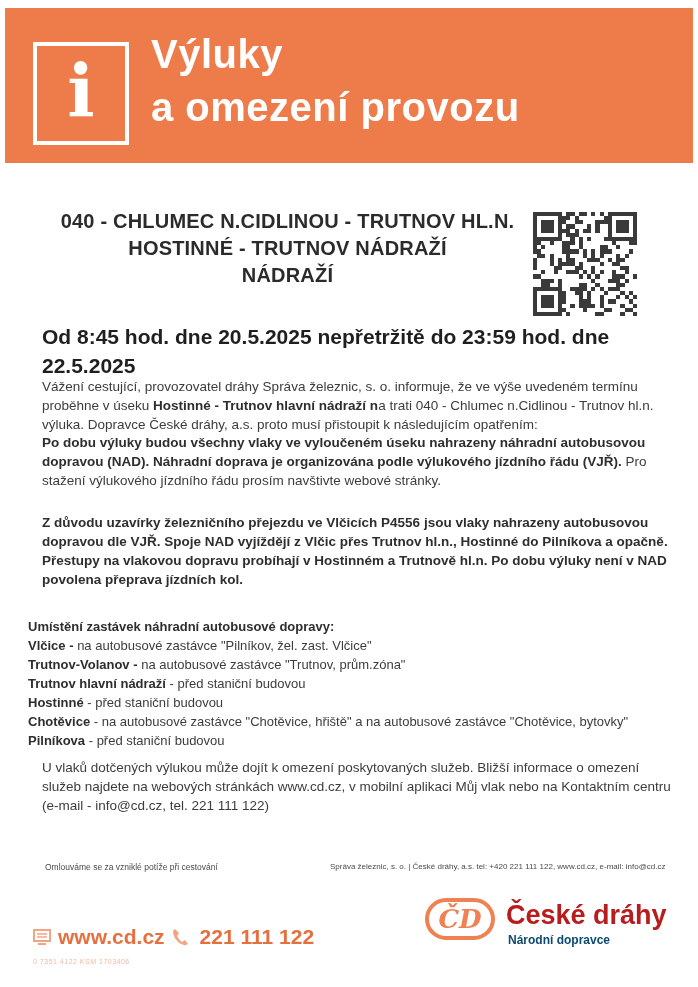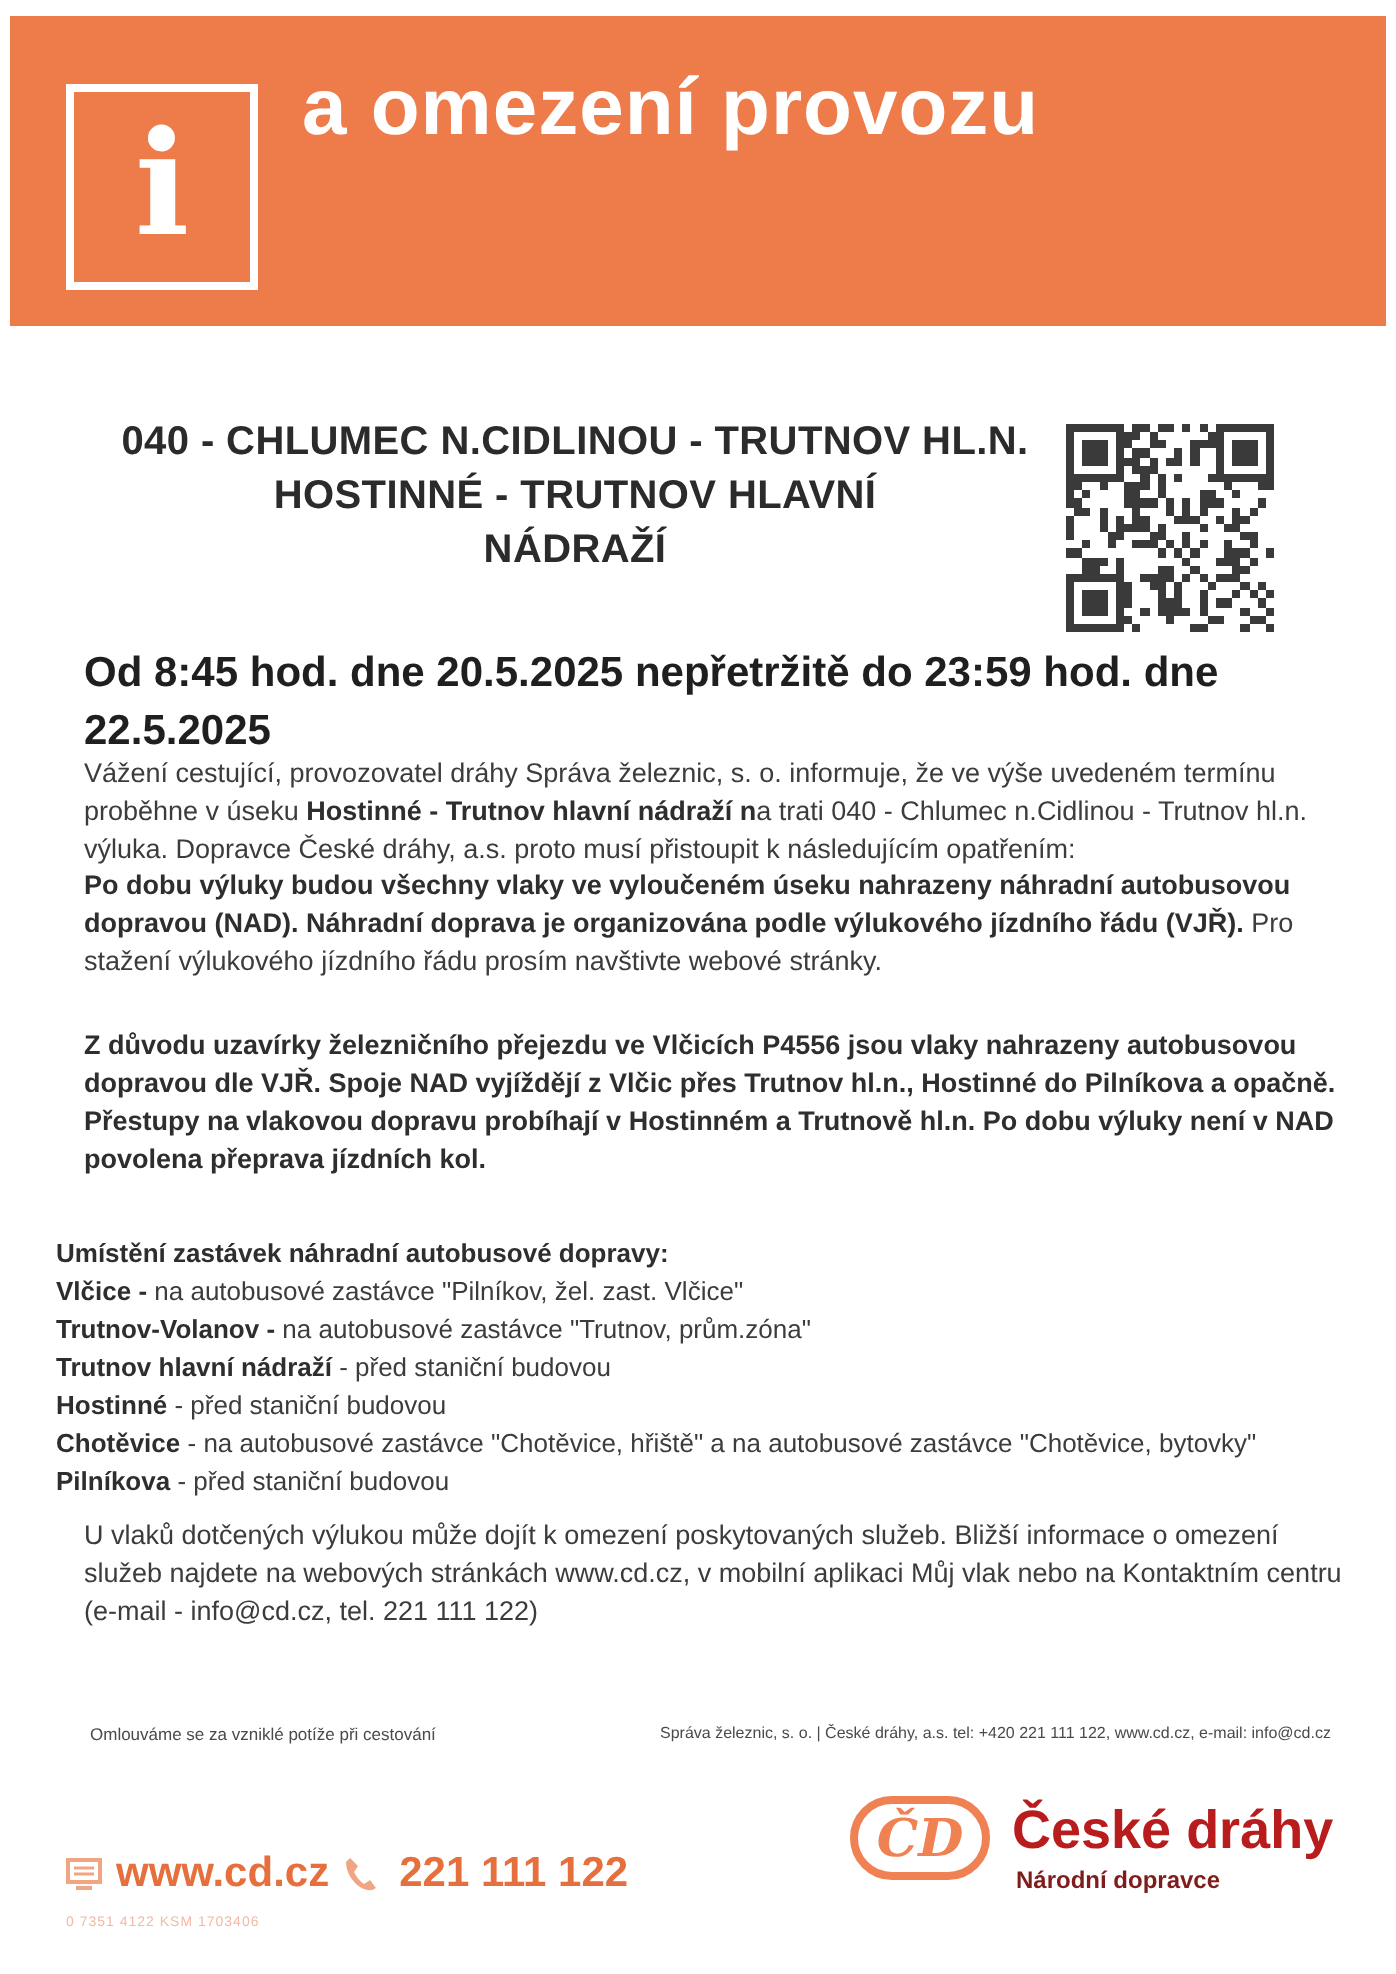--- a/index.html
+++ b/index.html
@@ -49,40 +49,41 @@
   .operator{position:absolute;left:330px;top:862px;width:365px;font-size:8px;color:#4a4a4a;white-space:nowrap;}
   .contact-row{
     position:absolute;left:33px;top:925px;display:flex;align-items:center;gap:7px;
     font-size:21px;font-weight:bold;color:#E66F3E;
   }
   .contact-row .num{margin-left:4px;}
   .doccode{position:absolute;left:33px;top:958px;font-size:7px;letter-spacing:0.5px;color:#F3B9A4;}
   .logo{position:absolute;left:424px;top:893px;width:250px;}
   .monogram{position:absolute;left:0;top:4px;}
   .brand{position:absolute;left:82px;top:7px;font-size:27px;font-weight:bold;color:#b91c1c;white-space:nowrap;}
-  .tagline{position:absolute;left:84px;top:40px;font-size:12px;font-weight:bold;color:#7f1d1d;white-space:nowrap;text-align:center;}
+  .tagline{position:absolute;left:84px;top:40px;font-size:12px;font-weight:bold;color:#0c4a6e;white-space:nowrap;text-align:center;}
   .icon{display:inline-block;line-height:0;}
 </style>
 </head>
 <body>
 
 <div class="page">
 
   <div class="band">
     <div class="infobox">
       <span>i</span>
     </div>
     <div class="bandtitle">
+      <div>Výluky</div>
       <div>a omezení provozu</div>
     </div>
   </div>
 
   <div class="route">
     <div>040 - CHLUMEC N.CIDLINOU - TRUTNOV HL.N.</div>
-    <div>HOSTINNÉ - TRUTNOV HLAVNÍ</div>
+    <div>HOSTINNÉ - TRUTNOV NÁDRAŽÍ</div>
     <div>NÁDRAŽÍ</div>
   </div>
 
   <div id="qr">
       <div class="qm"></div>
       <div class="qm"></div>
       <div class="qm"></div>
       <div class="qm"></div>
       <div class="qm"></div>
       <div class="qm"></div>

